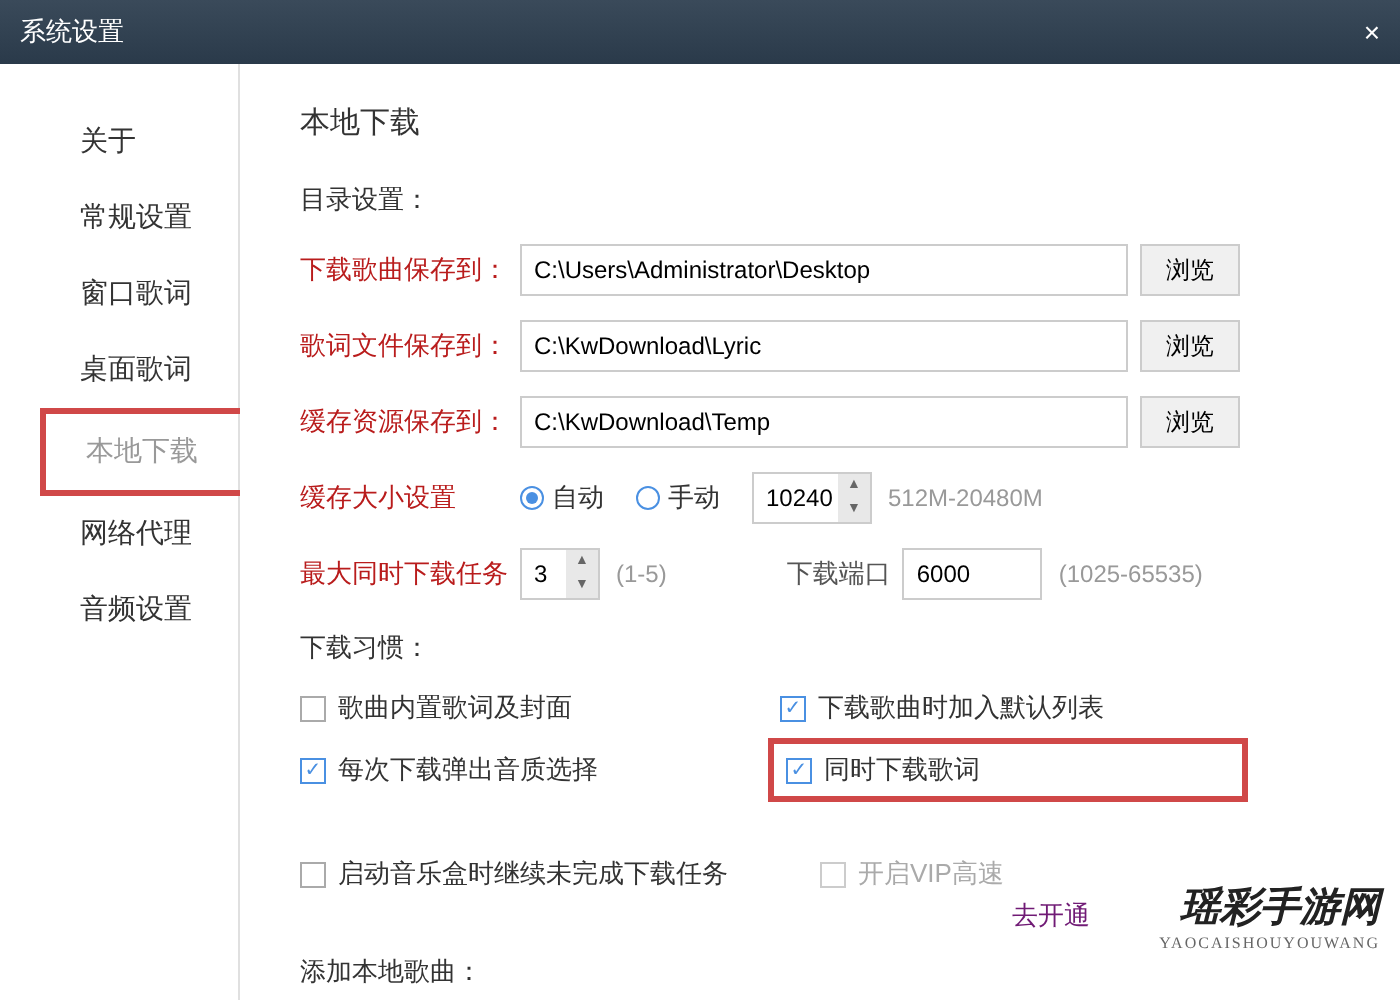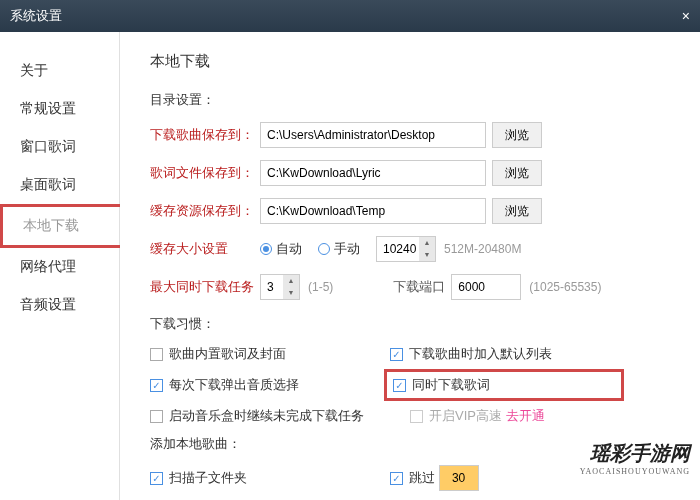--- a/index.html
+++ b/index.html
@@ -1,46 +1,46 @@
 <!DOCTYPE html>
 <html><head>
 <meta charset="utf-8">
 <style>
 * { margin: 0; padding: 0; box-sizing: border-box; font-family: "Microsoft YaHei", sans-serif; }
 body { width: 700px; height: 500px; background: #fff; overflow: hidden; position: relative; }
 .titlebar { height: 32px; background: linear-gradient(to bottom, #3a4a5a, #2a3a4a); color: #fff; display: flex; align-items: center; justify-content: space-between; padding: 0 10px; font-size: 13px; }
 .titlebar .close { cursor: pointer; font-size: 14px; }
 .container { display: flex; height: 468px; }
 .sidebar { width: 120px; border-right: 1px solid #e0e0e0; padding-top: 20px; }
-.sidebar-item { padding: 10px 20px; font-size: 14px; color: #333; cursor: pointer; }
+.sidebar-item { padding: 10px 20px; font-size: 14px; color: #333; cursor: pointer; margin-left: 20px; }
 .sidebar-item.active { color: #999; border: 3px solid #d04848; border-right: none; margin-right: -1px; }
 .content { flex: 1; padding: 20px 30px; font-size: 13px; color: #333; overflow: hidden; }
 .section-title { font-size: 15px; margin-bottom: 20px; }
 .group-title { margin-bottom: 12px; }
 .row { display: flex; align-items: center; margin-bottom: 10px; min-height: 28px; }
 .row-label { width: 110px; color: #b91c1c; }
 .text-input { border: 1px solid #ccc; height: 26px; padding: 0 6px; font-size: 12px; }
-.path-input { width: 226px; }
+.path-input { width: 304px; }
 .browse-btn { width: 50px; height: 26px; margin-left: 6px; background: #f0f0f0; border: 1px solid #ccc; cursor: pointer; font-size: 12px; }
 .radio-wrap { display: inline-flex; align-items: center; margin-right: 16px; }
 .radio-dot { width: 12px; height: 12px; border: 1px solid #4a90e2; border-radius: 50%; margin-right: 4px; display: inline-flex; align-items: center; justify-content: center; }
 .radio-dot.checked::after { content: ''; width: 6px; height: 6px; background: #4a90e2; border-radius: 50%; }
 .num-input { width: 60px; text-align: left; }
 .num-wrap { position: relative; display: inline-block; }
 .spinner { position: absolute; right: 1px; top: 1px; bottom: 1px; width: 16px; background: #e8e8e8; display: flex; flex-direction: column; }
 .spinner span { flex: 1; font-size: 7px; text-align: center; line-height: 12px; cursor: pointer; color: #666; }
 .hint { color: #999; font-size: 12px; margin-left: 8px; }
 .checkbox-row { display: flex; margin-bottom: 10px; }
 .checkbox-item { display: inline-flex; align-items: center; width: 240px; }
 .checkbox-item.highlight { border: 3px solid #d04848; padding: 4px 6px; margin: -4px -6px; }
 .chk { width: 13px; height: 13px; border: 1px solid #aaa; margin-right: 6px; display: inline-flex; align-items: center; justify-content: center; font-size: 10px; color: #4a90e2; }
 .chk.checked { border-color: #4a90e2; }
 .chk.disabled { border-color: #ccc; }
 .lbl-disabled { color: #aaa; }
-.link-orange { color: #ec4899; cursor: pointer; margin-left: 4px; }
+.link-orange { color: #701a75; cursor: pointer; margin-left: 4px; margin-top: 42px; }
 .watermark { position: absolute; bottom: 24px; right: 10px; text-align: right; }
 .watermark .ch { font-size: 20px; font-weight: bold; color: #222; font-style: italic; }
 .watermark .py { font-size: 8px; color: #666; letter-spacing: 1px; font-family: Liberation Serif, serif; }
 .port-input { width: 70px; }
 .skip-input { width: 40px; background: #ffcc66; text-align: center; }
 .mid-space { width: 60px; }
 .dl-label { color: #555; margin-right: 6px; }
 </style>
 </head>
 <body>

